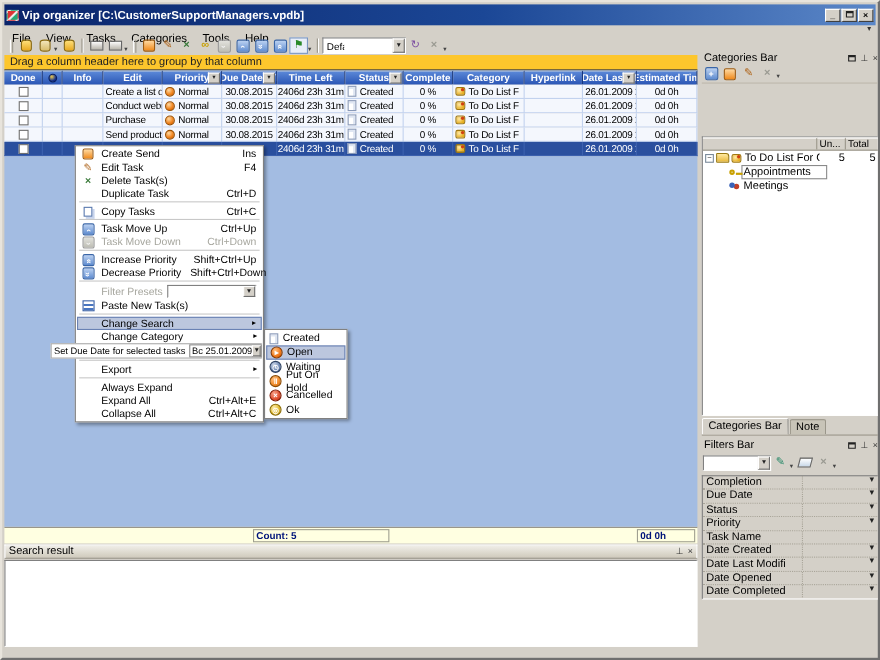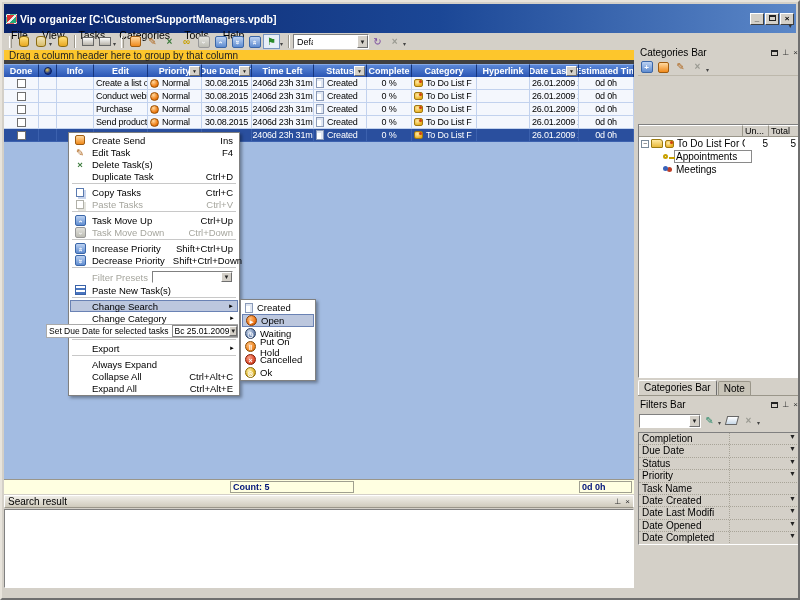--- a/index.html
+++ b/index.html
@@ -3,21 +3,21 @@
 <meta charset="utf-8">
 <style>
   * { margin:0; padding:0; box-sizing:border-box; }
   html,body { width:800px; height:600px; }
   body { font-family:"Liberation Sans", sans-serif; font-size:10px; color:#000; background:#d4d0c8; }
   .abs { position:absolute; }
   #app { position:relative; width:800px; height:600px; background:#d4d0c8;
          border:2px solid; border-color:#e8e4dc #6f6f6f #6f6f6f #e8e4dc; overflow:hidden; }
 
   
-  #titlebar { left:2px; top:2px; right:2px; height:29px;
+  #titlebar { left:2px; top:2px; right:2px; height:19px;
     background:linear-gradient(90deg,#0a246a 0%,#1b4796 55%,#5b87c8 100%);
     display:flex; align-items:center; padding:0 2px; }
   #titlebar .appicon { width:11px; height:10px; margin-right:3px;
     background:linear-gradient(135deg,#d33 0 45%,#eee 45% 60%,#2a7 60%); border:1px solid #fff3; }
   #titlebar .title { color:#fff; font-weight:bold; font-size:10.5px; white-space:nowrap; }
   .winbtn { width:14px; height:12px; background:#d4d0c8; border:1px solid;
     border-color:#fff #404040 #404040 #fff; font-size:8px; line-height:9px; text-align:center;
     margin-left:1px; font-weight:bold; color:#000; }
   #titlebar .spacer { flex:1; }
   .sq { display:inline-block; width:7px; height:6px; border:1px solid #222; border-top-width:2px; background:transparent; }
@@ -44,21 +44,21 @@
   .rot-u { display:inline-block; transform:rotate(-90deg); }
   .rot-d { display:inline-block; transform:rotate(90deg); }
   .combo { height:15px; background:#fff; border:1px solid; border-color:#808080 #fff #fff #808080;
            display:flex; align-items:center; font-size:9px; padding-left:3px;gap:44px; }
   .combo .val { flex:1; white-space:nowrap; overflow:hidden; }
   .dbtn { width:11px; height:100%; background:#d4d0c8; border:1px solid; border-color:#fff #6f6f6f #6f6f6f #fff;
           font-size:6px; color:#222; display:flex; align-items:center; justify-content:center; }
 
   
   #groupbar { left:2px; top:48px; width:630px; height:14px; background:#fdc62c;
-    border-bottom:4px solid #404040; display:flex; align-items:center; padding-left:5px; font-size:10px; color:#222; }
+    border-bottom:1px solid #404040; display:flex; align-items:center; padding-left:5px; font-size:10px; color:#222; }
 
   
   #thead { left:2px; top:62px; width:630px; height:13px; display:flex; }
   .th { background:linear-gradient(#5b88d8,#2a55b4); border-right:1px solid #16367e; border-top:1px solid #88aae4;
         color:#fff; font-weight:bold; font-size:9px; display:flex; align-items:center; justify-content:center;
         overflow:hidden; white-space:nowrap; position:relative; }
   .th .hdd { position:absolute; right:1px; top:1px; width:11px; height:10px; background:#d4d0c8;
              border:1px solid; border-color:#fff #6f6f6f #6f6f6f #fff; font-size:5px; color:#222;
              display:flex; align-items:center; justify-content:center; }
   .tr { left:2px; width:630px; height:13px; display:flex; position:absolute; background:#f4f7fd; }
@@ -638,27 +638,20 @@
         <span class="sc">Ctrl+D</span>
       </div>
     <div class="msep"></div>
     <div class="mi">
         <span class="gut">
           <span class="i-copy"></span>
         </span>
         <span>Copy Tasks</span>
         <span class="sc">Ctrl+C</span>
       </div>
-    <div class="mi dis">
-        <span class="gut">
-          <span class="i-copy dim"></span>
-        </span>
-        <span>Paste Tasks</span>
-        <span class="sc">Ctrl+V</span>
-      </div>
     <div class="msep"></div>
     <div class="mi">
         <span class="gut">
           <span class="i-blue" style="width:11px;height:11px"><span class="rot-u">›</span></span>
         </span>
         <span>Task Move Up</span>
         <span class="sc">Ctrl+Up</span>
       </div>
     <div class="mi dis">
         <span class="gut">
@@ -715,26 +708,26 @@
     <div class="msep"></div>
     <div class="mi">
         <span>Export</span>
         <span class="sub">►</span>
       </div>
     <div class="msep"></div>
     <div class="mi">
         <span>Always Expand</span>
       </div>
     <div class="mi">
+        <span>Expand All</span>
+        <span class="sc">Ctrl+Alt+E</span>
+      </div>
+    <div class="mi">
         <span>Collapse All</span>
         <span class="sc">Ctrl+Alt+C</span>
-      </div>
-    <div class="mi">
-        <span>Expand All</span>
-        <span class="sc">Ctrl+Alt+E</span>
       </div>
   </div>
 
   <div id="submenu" class="abs">
     <div class="smi">
         <span class="sic created"></span>
         <span>Created</span>
       </div>
     <div class="smi hl">
         <span class="sic open">▸</span>

